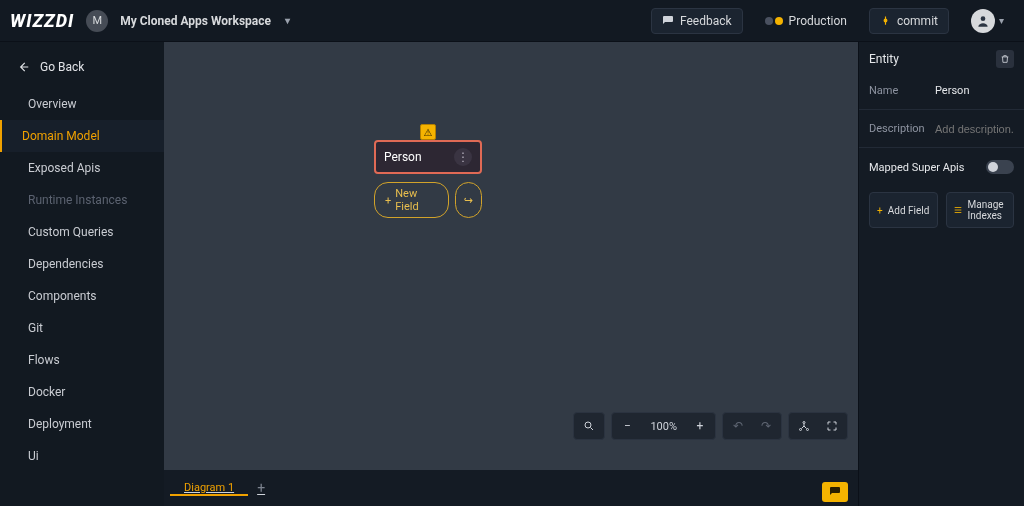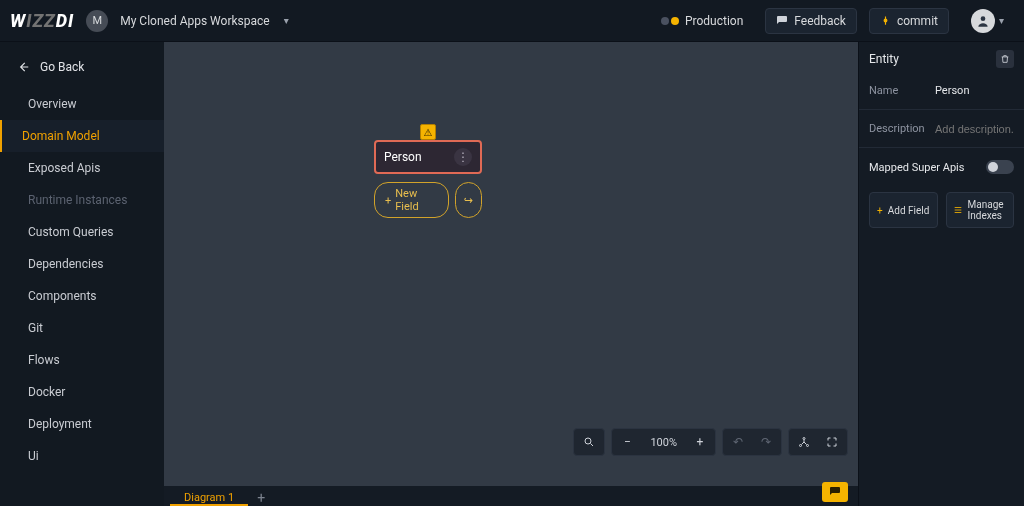--- a/index.html
+++ b/index.html
@@ -23,28 +23,28 @@
     gap: 12px;
     border-bottom: 1px solid #0b1018;
   }
   .logo {
     font-weight: 800;
     font-size: 18px;
     letter-spacing: 1px;
     font-style: italic;
   }
   .logo .w { color: #fff; }
-  .logo .izz { color: #737373; }
+  .logo .izz { color: #ffffff; }
   .logo .di { color: #fff; }
   .ws-avatar {
     width: 22px; height: 22px; border-radius: 50%;
     background: #464c56; color: #d7d9dc; font-size: 11px;
     display: flex; align-items: center; justify-content: center;
   }
-  .ws-name { color: #d7d9dc; font-size: 12px; display:flex; align-items:center; gap:14px; cursor:pointer; }
+  .ws-name { color: #d7d9dc; font-size: 12px; display:flex; align-items:center; gap:14px; cursor:pointer;font-weight:bold; }
   .spacer { flex: 1; }
   .tbtn {
     display: flex; align-items: center; gap: 6px;
     background: #1b2430; border: 1px solid #2b3442;
     padding: 5px 10px; border-radius: 4px;
     color: #d7d9dc; font-size: 12px; cursor:pointer;
   }
   .tbtn.nobg { background: transparent; border: none; }
   .status-dots { display:flex; gap:2px; }
   .dot { width:8px; height:8px; border-radius:50%; }
@@ -109,21 +109,21 @@
   .canvas-toolbar {
     position:absolute; right:10px; bottom:30px;
     display:flex; gap:6px; align-items:center;
   }
   .ctrl-group { display:flex; gap:2px; background:#1f2630; border:1px solid #2b3340; border-radius:4px; padding:2px; }
   .ctrl-btn { width:26px; height:22px; display:flex; align-items:center; justify-content:center; color:#cfd3da; cursor:pointer; font-size:12px; border-radius:3px; }
   .ctrl-btn.wide { width:auto; padding:0 8px; font-size:11px; }
   .ctrl-btn.dim { color:#5f6673; }
 
   .tabsbar {
-    height:20px; background:#141b24; display:flex; align-items:flex-end; padding-left:6px;
+    height:36px; background:#141b24; display:flex; align-items:center; padding-left:6px;text-decoration:underline;
   }
   .dtab {
     display:flex; align-items:center; padding:0 14px;
     font-size:11px; color:#f0a100; border-bottom:2px solid #f0a100; cursor:pointer;
   }
   .addtab {
     display:flex; align-items:center; justify-content:center; width:26px;
     color:#7b828e; cursor:pointer; font-size:14px;
   }
   .fab {
@@ -171,34 +171,34 @@
 <div class="topbar">
   <div class="logo">
     <span class="w">W</span><span class="izz">IZZ</span><span class="di">DI</span>
   </div>
   <div class="ws-avatar">M</div>
   <div class="ws-name">
     <span>My Cloned Apps Workspace</span>
     <span class="chev">▾</span>
   </div>
   <div class="spacer"></div>
-  <div class="tbtn nobg">
-    <span class="status-dots">
-      <span class="dot off"></span>
-        <span class="dot on"></span>
-    </span>
-    <span>Production</span>
-  </div>
   <div class="tbtn">
     <span>
       <svg width="12" height="12" viewBox="0 0 24 24" fill="#cfd3da">
           <path d="M20 2H4a2 2 0 0 0-2 2v14l4-4h14a2 2 0 0 0 2-2V4a2 2 0 0 0-2-2z"></path>
         </svg>
     </span>
     <span>Feedback</span>
+  </div>
+  <div class="tbtn nobg">
+    <span class="status-dots">
+      <span class="dot off"></span>
+        <span class="dot on"></span>
+    </span>
+    <span>Production</span>
   </div>
   <div class="tbtn">
     <span style="color:#f5b300">
       <svg width="11" height="11" viewBox="0 0 24 24" fill="none" stroke="#f5b300" stroke-width="2.5">
           <circle cx="12" cy="12" r="3" fill="#f5b300"></circle>
           <path d="M12 3v6M12 15v6"></path>
         </svg>
     </span>
     <span>commit</span>
   </div>

